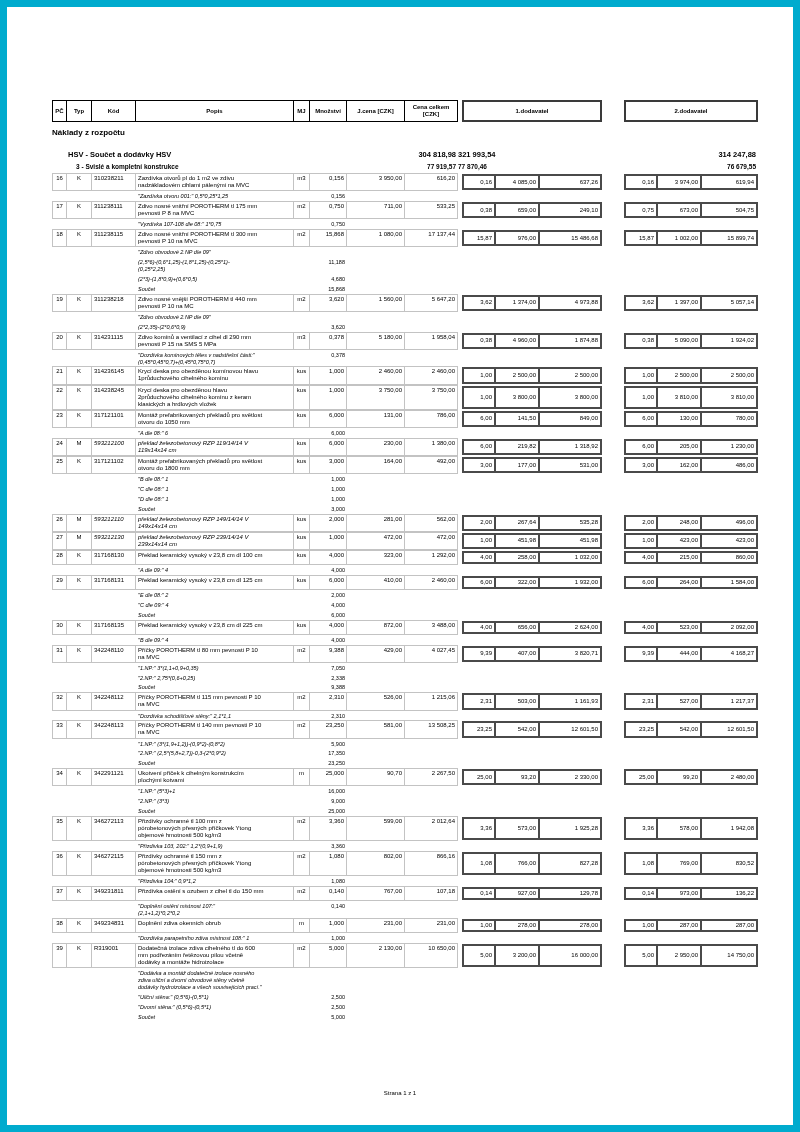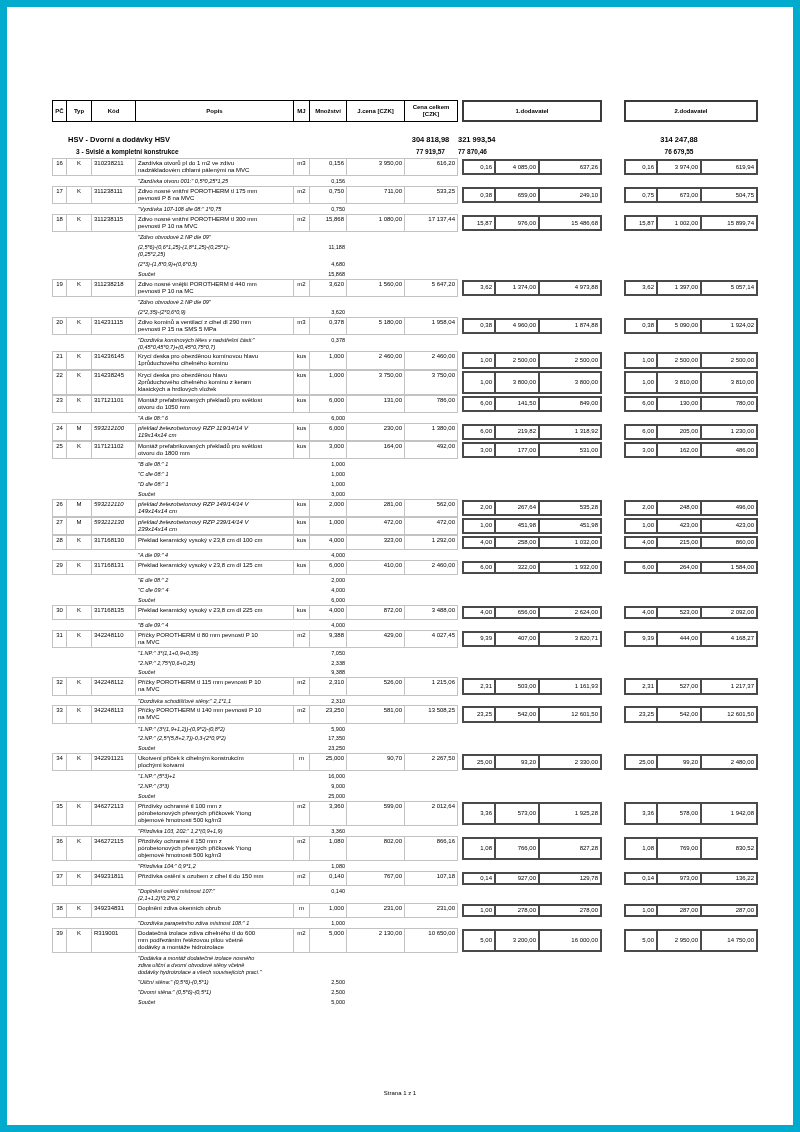--- a/index.html
+++ b/index.html
@@ -26,23 +26,23 @@
 
   .title{font-size:8px;font-weight:bold;margin-top:6px}
 
   
   .sumrow{display:flex;font-weight:bold}
   .sum1{font-size:7.5px;margin-top:13px}
   .sum2{font-size:6.5px;margin-top:4px}
   .sum-lab{width:353px;box-sizing:border-box}
   .sum1 .sum-lab{padding-left:16px}
   .sum2 .sum-lab{padding-left:24px}
-  .sum-v{width:53px;text-align:center;box-sizing:border-box;padding-right:2px}
+  .sum-v{width:53px;text-align:right;box-sizing:border-box;padding-right:2px}
   .sum-d1{width:144px;box-sizing:border-box;padding-right:2px}
-  .sum-d2{width:156px;text-align:center;box-sizing:border-box;padding-right:2px}
+  .sum-d2{width:156px;text-align:right;box-sizing:border-box;padding-right:2px}
 
   
   #rows{margin-top:3px}
   .trow{display:flex;align-items:stretch;font-size:6px;line-height:1.18}
   .trow .td{border:1px solid #c3c3c3;border-left:none;padding:1px 2px;box-sizing:border-box;
     display:flex;align-items:flex-start;background:#fff}
   .trow .td.first{border-left:1px solid #c3c3c3}
   .ctr{justify-content:center}
   .num{justify-content:flex-end;text-align:right}
   .ital{font-style:italic}
@@ -80,23 +80,24 @@
     <div class="th c-mn">Množství</div>
     <div class="th c-jc">J.cena [CZK]</div>
     <div class="th c-cc">Cena celkem
 [CZK]</div>
     <div class="g1"></div>
     <div class="hbox box1">1.dodavatel</div>
     <div class="g2"></div>
     <div class="hbox box2">2.dodavatel</div>
   </div>
 
+  <div class="title">Náklady z rozpočtu</div>
 
   <div class="sumrow sum1">
-    <div class="sum-lab">HSV - Dvorní a dodávky HSV</div>
+    <div class="sum-lab">HSV - Součet a dodávky HSV</div>
     <div class="sum-v">304 818,98</div>
     <div class="sum-d1">321 993,54</div>
     <div class="sum-d2">314 247,88</div>
   </div>
 
   <div class="sumrow sum2">
     <div class="sum-lab">3 - Svislé a kompletní konstrukce</div>
     <div class="sum-v">77 919,57</div>
     <div class="sum-d1">77 870,46</div>
     <div class="sum-d2">76 679,55</div>

